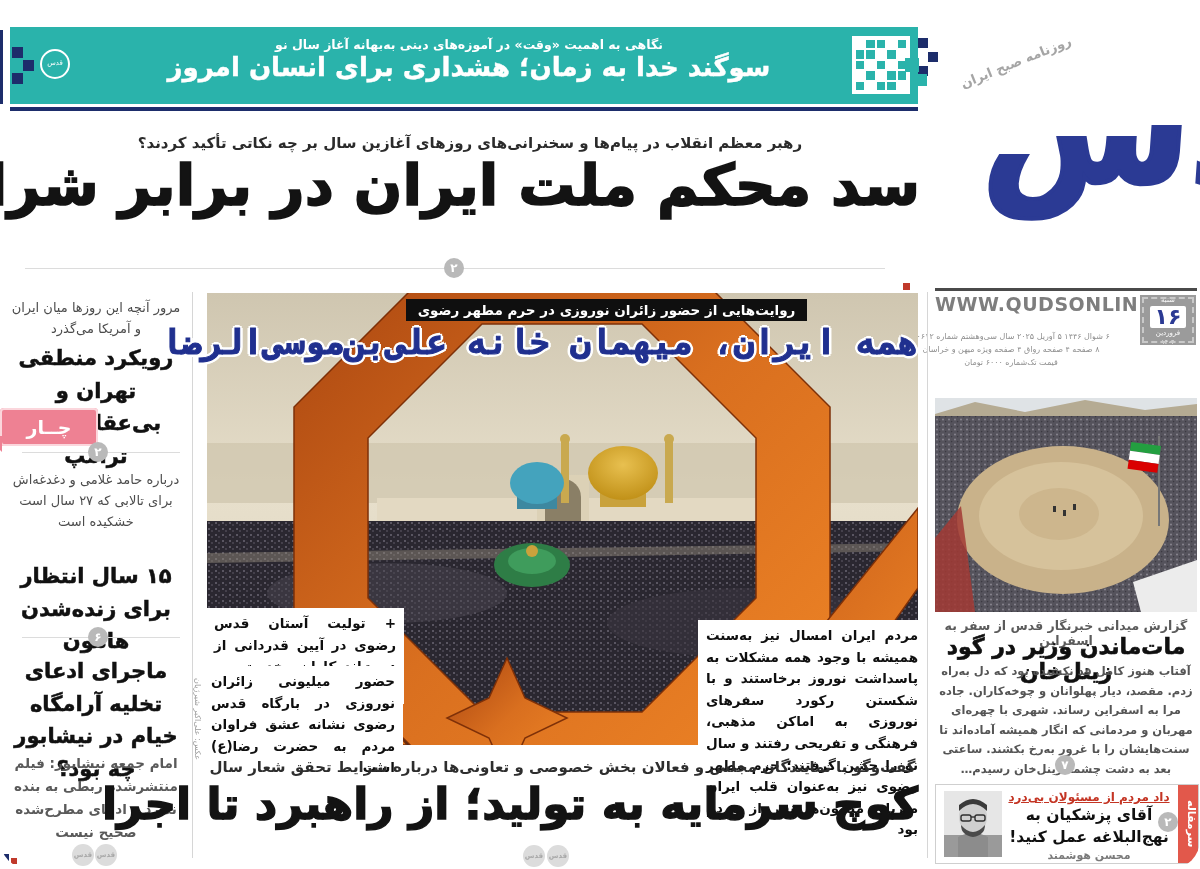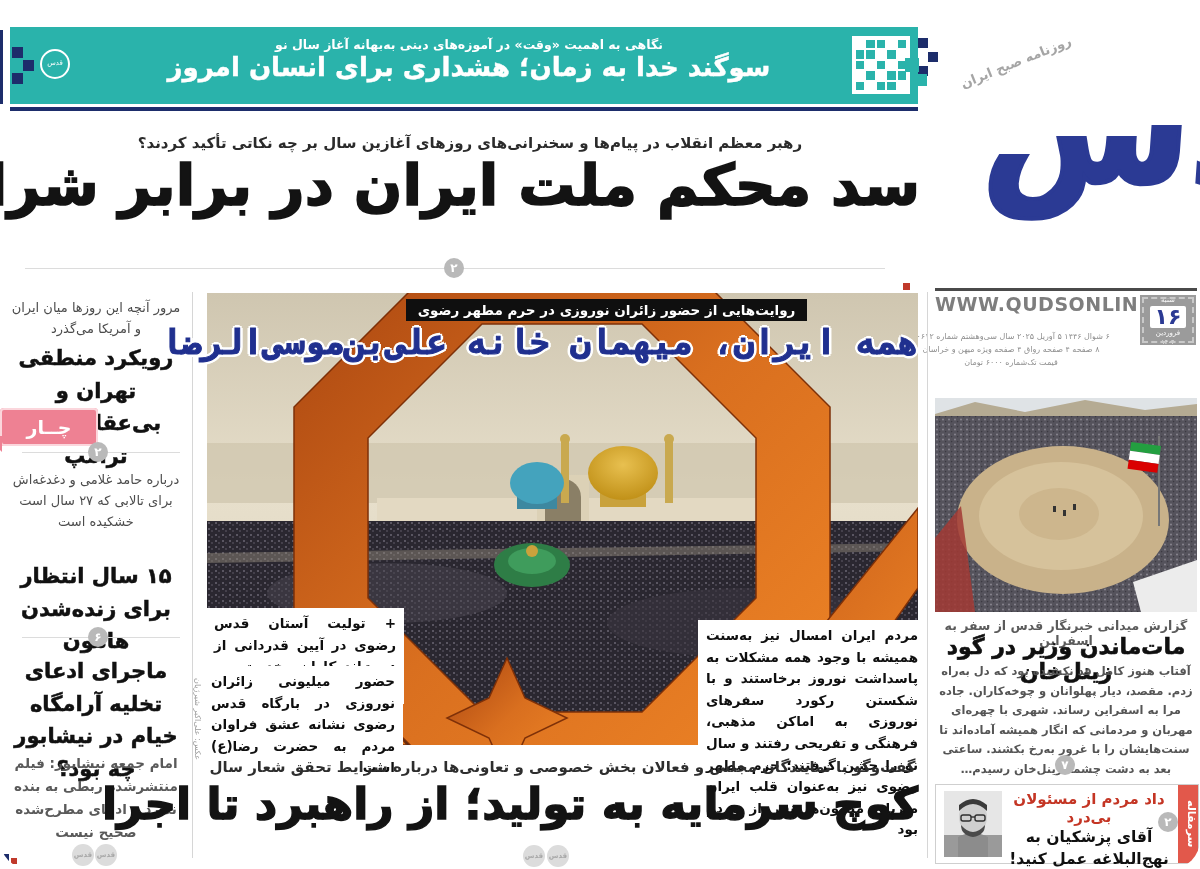--- a/index.html
+++ b/index.html
@@ -59,21 +59,21 @@
   .datebadge .d4{font-size:6px;line-height:8px;}
   .notice{background:#f2996f;}
   .notice .hatch{position:absolute;left:0;top:0;bottom:0;width:72px;
       background:repeating-linear-gradient(60deg,rgba(255,255,255,.9) 0 4px,rgba(255,255,255,0) 4px 10px);}
   .notice .ntxt{color:#c43524;font-size:14px;font-weight:bold;line-height:1.55;text-align:center;}
   .rep-kick{font-size:12.5px;font-weight:bold;color:#5b5b5b;}
   .rep-ttl{font-size:22px;font-weight:bold;color:#101010;-webkit-text-stroke:.6px #101010;}
   .rep-body{font-size:11.5px;color:#555;line-height:1.7;text-align:center;font-weight:bold;}
   .edbox{background:#fff;border:1px solid #cfcfcf;}
   .edtab{background:#e2584b;color:#fff;writing-mode:vertical-rl;text-align:center;font-size:11px;font-weight:bold;letter-spacing:1px;}
-  .ed-kick{color:#c43524;font-size:15px;font-weight:bold;}
+  .ed-kick{color:#c43524;font-size:12px;font-weight:bold;text-decoration:underline;}
   .ed-ttl{color:#101010;font-size:15.5px;font-weight:bold;line-height:1.45;}
   .ed-by{color:#7a7a7a;font-size:11px;font-weight:bold;}
 </style>
 </head>
 <body>
 
 <div class="page">
 
   <div class="abs topband" style="left:10px;top:27px;width:908px;height:77px;">
     <div class="abs ctr" style="left:120px;right:110px;top:10px;">

